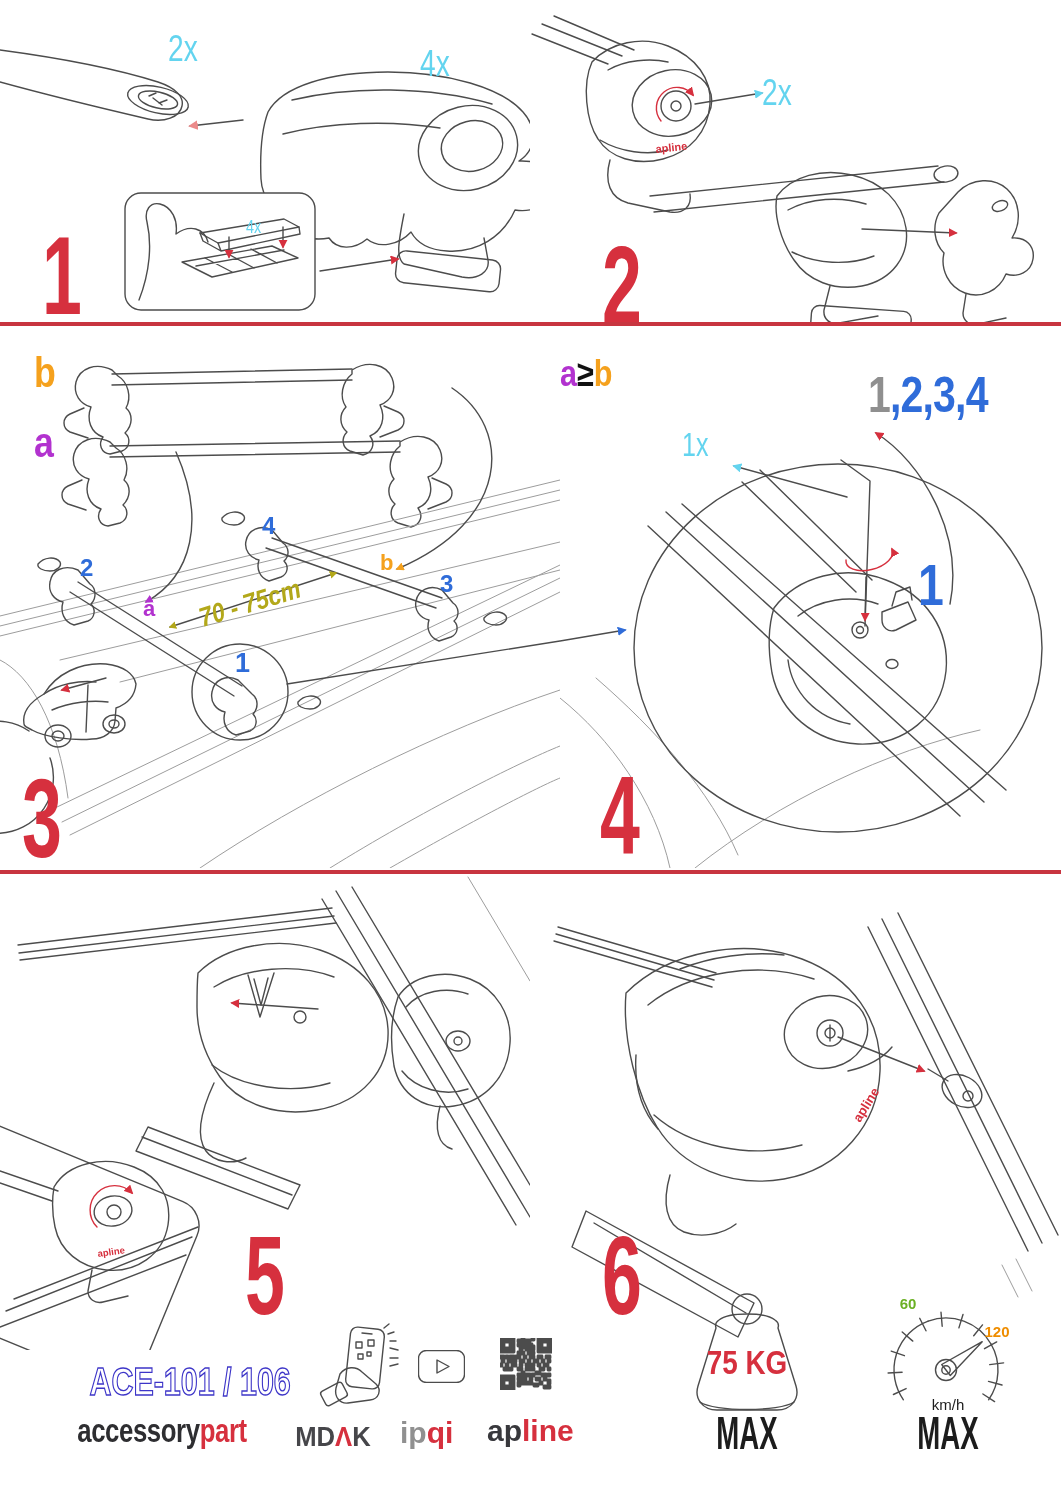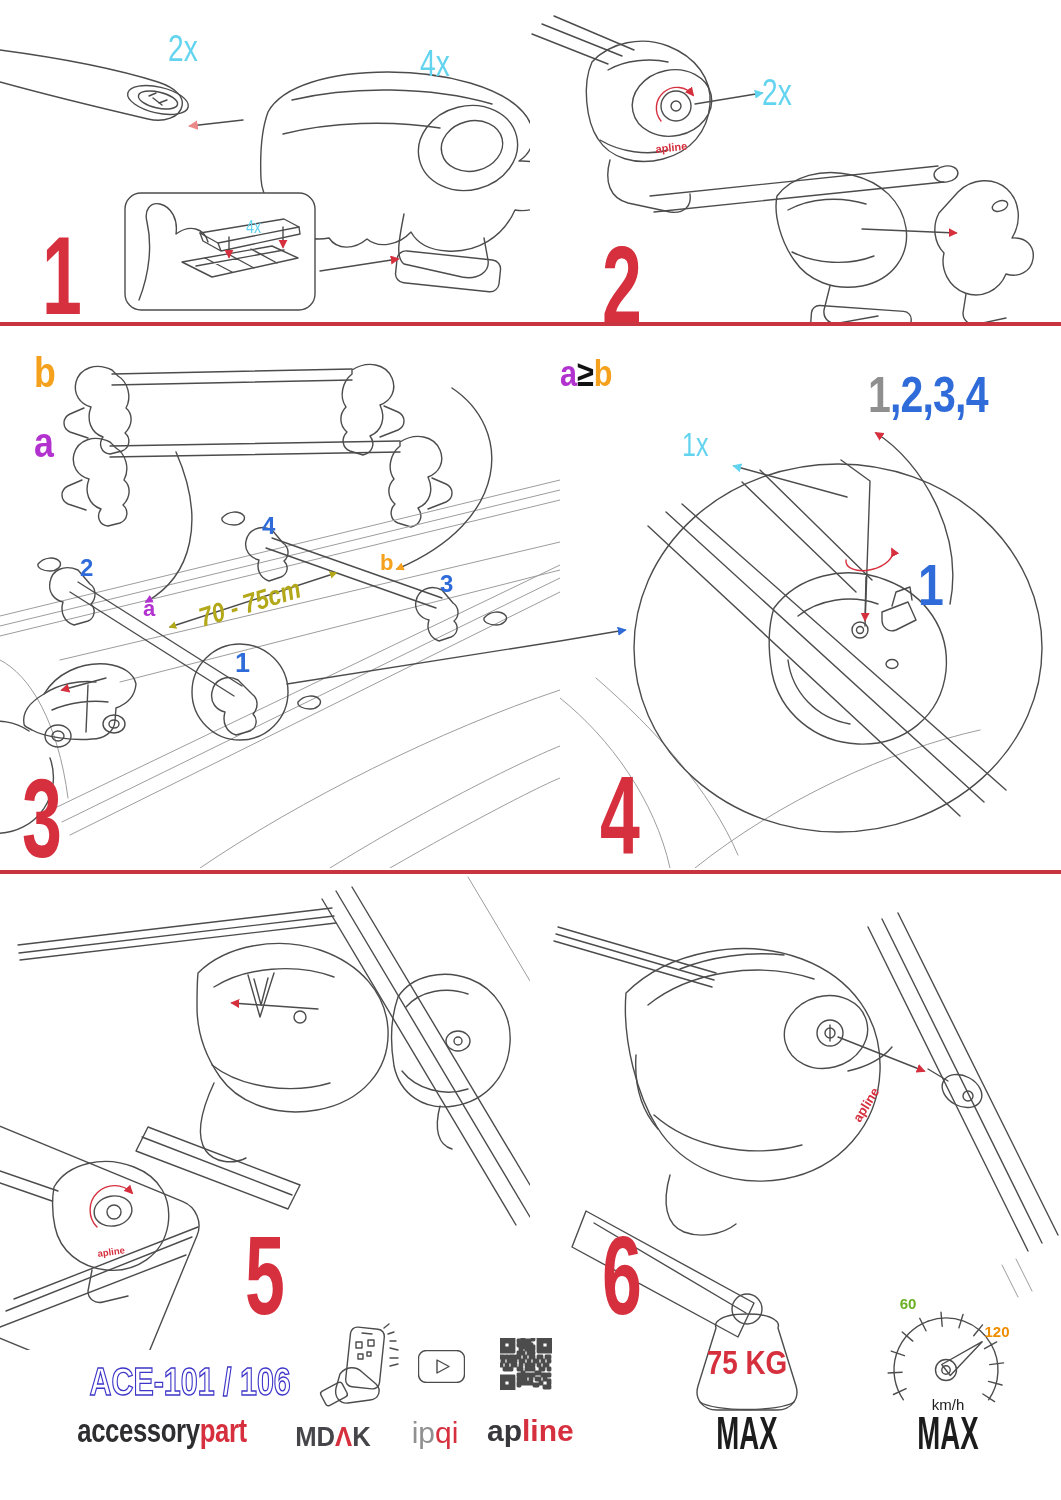--- a/index.html
+++ b/index.html
@@ -20,21 +20,21 @@
   .posnum{color:#2f6cd9;font-size:24px;font-weight:700;}
   .barlbl{font-size:42px;font-weight:700;transform:scaleX(0.85);transform-origin:left top;}
   .dim{color:#b3a81a;font-size:27px;font-weight:700;transform:rotate(-17deg) scaleX(0.85);transform-origin:left top;font-style:italic;}
   .cond{font-size:36px;font-weight:700;transform:scaleX(0.85);transform-origin:left top;}
   .seq{font-size:50px;font-weight:700;letter-spacing:-1px;transform:scaleX(0.82);transform-origin:left top;}
   .bignum-blue{color:#2f6cd9;font-size:58px;font-weight:700;transform:scaleX(0.8);transform-origin:left top;}
   .product{color:transparent;-webkit-text-stroke:1.4px #3d35c8;font-size:39px;font-weight:700;
            transform:scaleX(0.78);transform-origin:center;text-align:center;}
   .brandrow{font-size:33px;font-weight:700;transform:scaleX(0.78);transform-origin:center;text-align:center;letter-spacing:-0.5px;}
   .mdak{font-size:27px;font-weight:700;color:#46464a;transform:scaleX(0.95);transform-origin:center;text-align:center;}
-  .ipqi{font-size:30px;font-weight:400;color:#909090;text-align:center;}
+  .ipqi{font-size:30px;font-weight:700;color:#909090;text-align:left;}
   .apline{font-size:30px;font-weight:700;color:#38383c;text-align:center;}
   .maxlbl{color:#1c1c1c;font-size:46px;font-weight:700;transform:scaleX(0.6);transform-origin:center;text-align:center;}
   .r{color:#d6303e;}
 </style>
 </head>
 <body>
 
 <div class="page">
 
   <svg width="0" height="0" style="position:absolute">

